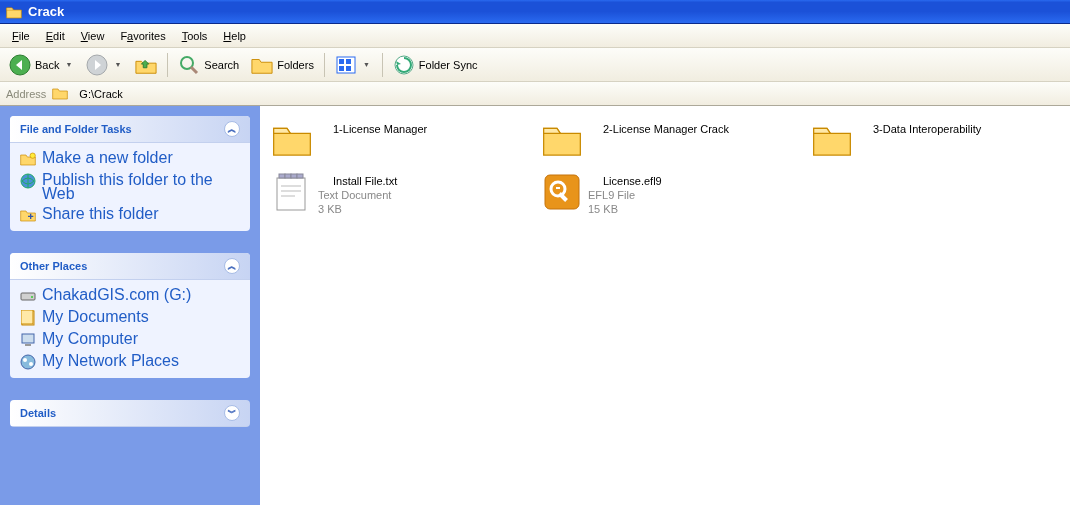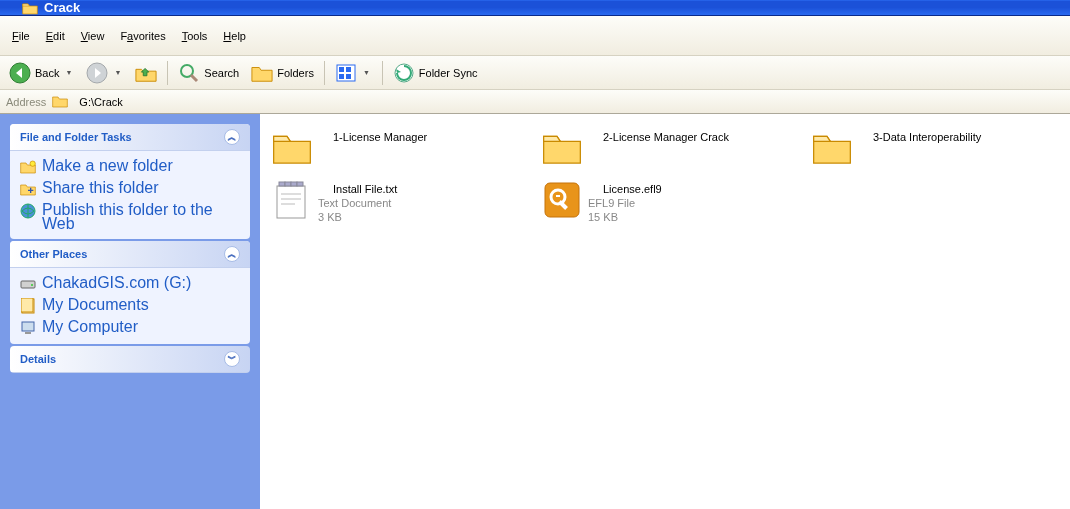--- a/index.html
+++ b/index.html
@@ -6,36 +6,36 @@
   body {
     margin: 0;
     font-family: Tahoma, sans-serif;
     font-size: 11px;
     background: #fff;
     width: 1070px;
     overflow: hidden;
   }
   
   .titlebar {
-    height: 16px;
+    height: 24px;
     background: linear-gradient(to bottom, #2a6af0 0%, #1b51d8 10%, #1b51d8 50%, #2a6af0 100%);
     color: #fff;
     display: flex;
     align-items: center;
-    padding: 0 22px;
+    padding: 0 6px;
     font-size: 13px;
     font-weight: bold;
     border-bottom: 1px solid #0a2a8a;
   }
   .titlebar .folder-mini {
     width: 16px; height: 14px; margin-right: 6px;
   }
   
   .menubar {
-    height: 40px;
+    height: 24px;
     background: linear-gradient(to bottom, #fdfdf9 0%, #f1ede0 100%);
     display: flex;
     align-items: center;
     padding: 0 4px;
     border-bottom: 1px solid #d6d2c2;
   }
   .menubar .menu-item {
     padding: 3px 8px;
     cursor: default;
     color: #000;
@@ -86,21 +86,21 @@
   .main {
     display:flex;
     height: calc(509px - 28px - 24px - 34px - 24px);
   }
   .sidebar {
     width: 260px;
     background: #7a9be8;
     padding: 10px;
     display:flex;
     flex-direction:column;
-    gap:2px;
+    gap:22px;
   }
   .panel {
     background: #eff3ff;
     border-radius:4px;
     overflow:hidden;
   }
   .panel-header {
     background: linear-gradient(to right, #ffffff 0%, #c7d4f3 100%);
     color:#215dc6;
     font-weight:bold;
@@ -285,35 +285,35 @@
             <span class="task-icon">
               <svg width="16" height="14" viewBox="0 0 24 20">
                 <path d="M1 4 L9 4 L11 7 L23 7 L23 19 L1 19 Z" fill="#ffd76b" stroke="#c98a00"></path>
                 <circle cx="19" cy="5" r="4" fill="#ffeb3b" stroke="#c98a00"></circle>
               </svg>
             </span>
             <span>Make a new folder</span>
           </div>
           <div class="task-link">
             <span class="task-icon">
+              <svg width="16" height="16" viewBox="0 0 16 16">
+                <circle cx="8" cy="8" r="7" fill="#4a90d9" stroke="#2a6"></circle>
+                <path d="M2 8 Q8 2 14 8 Q8 14 2 8 M8 1 L8 15" stroke="#2a6" fill="none"></path>
+              </svg>
+            </span>
+            <span>Publish this folder to the Web</span>
+          </div>
+          <div class="task-link">
+            <span class="task-icon">
               <svg width="16" height="14" viewBox="0 0 24 20">
                 <path d="M1 4 L9 4 L11 7 L23 7 L23 19 L1 19 Z" fill="#ffd76b" stroke="#c98a00"></path>
                 <path d="M12 12 L20 12 M16 8 L16 16" stroke="#35a" stroke-width="2"></path>
               </svg>
             </span>
             <span>Share this folder</span>
-          </div>
-          <div class="task-link">
-            <span class="task-icon">
-              <svg width="16" height="16" viewBox="0 0 16 16">
-                <circle cx="8" cy="8" r="7" fill="#4a90d9" stroke="#2a6"></circle>
-                <path d="M2 8 Q8 2 14 8 Q8 14 2 8 M8 1 L8 15" stroke="#2a6" fill="none"></path>
-              </svg>
-            </span>
-            <span>Publish this folder to the Web</span>
           </div>
         </div>
       </div>
       <div class="panel">
         <div class="panel-header">
           <span>Other Places</span>
           <span class="panel-chevron">︽</span>
         </div>
         <div class="panel-body">
           <div class="task-link">
@@ -335,20 +335,30 @@
             <span>My Documents</span>
           </div>
           <div class="task-link">
             <span class="task-icon">
               <svg width="16" height="14" viewBox="0 0 16 14">
                 <rect x="2" y="1" width="12" height="9" fill="#cde" stroke="#46a"></rect>
                 <rect x="5" y="11" width="6" height="2" fill="#999"></rect>
               </svg>
             </span>
             <span>My Computer</span>
+          </div>
+          <div class="task-link">
+            <span class="task-icon">
+              <svg width="16" height="16" viewBox="0 0 16 16">
+                <circle cx="8" cy="8" r="7" fill="#8bd" stroke="#46a"></circle>
+                <circle cx="5" cy="6" r="2" fill="#fff"></circle>
+                <circle cx="11" cy="10" r="2" fill="#fff"></circle>
+              </svg>
+            </span>
+            <span>My Network Places</span>
           </div>
         </div>
       </div>
       <div class="panel panel-collapsed">
         <div class="panel-header">
           <span>Details</span>
           <span class="panel-chevron">︾</span>
         </div>
       </div>
     </div>

